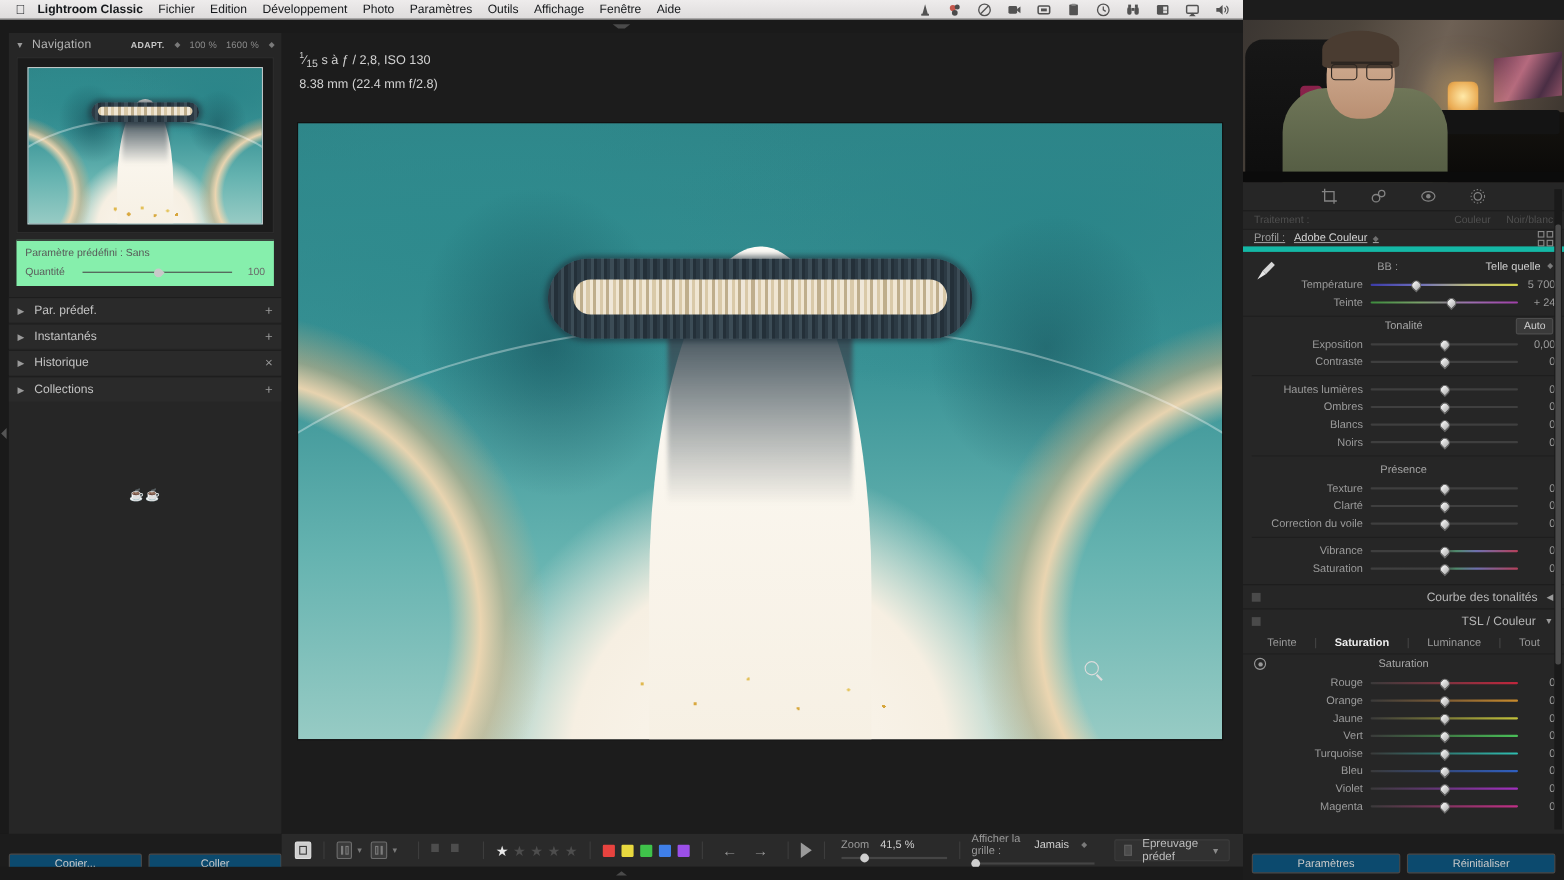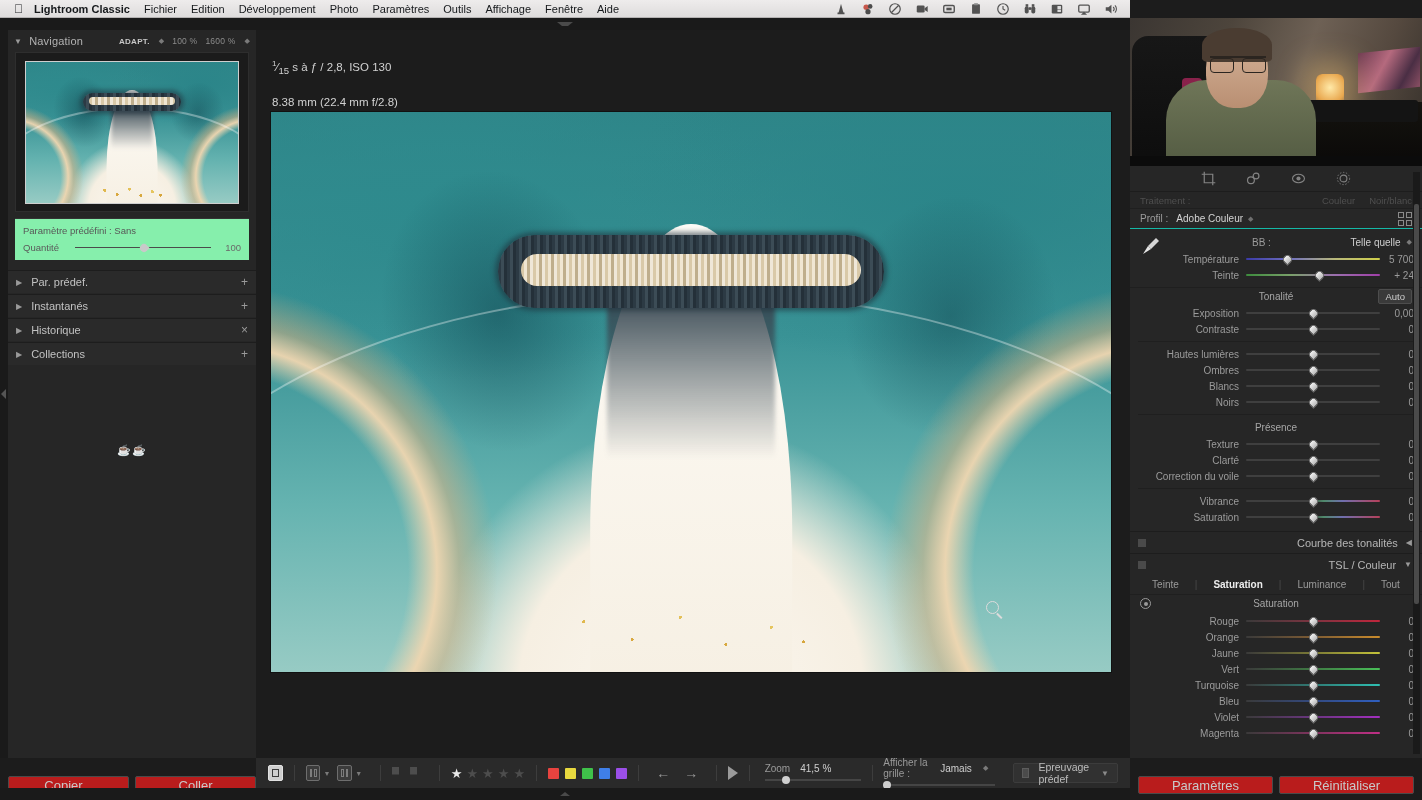--- a/index.html
+++ b/index.html
@@ -171,33 +171,33 @@
 
   .lf-logo {
     position: absolute; left: 0; right: 0; top: 412px; text-align: center;
     font-size: 11px; color: #3c3c3c; letter-spacing: 1px;
   }
 
   .side-btns {
     position: absolute; left: 8px; bottom: 6px; width: 248px; display: flex; gap: 6px;
   }
   .sbtn {
-    flex: 1; height: 18px; background: #b91c1c; border: 1px solid #4a4a4a;
-    border-radius: 2px; color: #c9c9c9; font-size: 13px;
+    flex: 1; height: 18px; background: #0c4a6e; border: 1px solid #4a4a4a;
+    border-radius: 2px; color: #c9c9c9; font-size: 10px;
     display: flex; align-items: center; justify-content: center;
   }
 
   
   .center {
     position: absolute; top: 30px; left: 256px; right: 292px; bottom: 42px;
     background: #1c1c1c;
   }
   .photo-meta { padding: 12px 0 0 16px; }
   .photo-meta .fname { font-size: 21px; color: #e8e8e8; font-weight: 300; letter-spacing: .2px; }
-  .photo-meta .exif { font-size: 11.5px; color: #d2d2d2; margin-top: 16px; line-height: 1.45; }
+  .photo-meta .exif { font-size: 11.5px; color: #d2d2d2; margin-top: 3px; line-height: 1.45; }
   .photo-meta .exif sup { font-size: 8px; }
   .stage {
     position: absolute; left: 14px; right: 18px; top: 82px; bottom: 18px;
     display: flex; align-items: flex-start; justify-content: center;
   }
   .photo {
     width: 840px; height: 560px; position: relative; overflow: hidden;
     box-shadow: 0 0 0 1px #111;
   }
   .loupe-cursor {
@@ -281,22 +281,23 @@
   .tool-row svg { opacity: .62; }
 
   .treat-row {
     display: flex; align-items: center; height: 17px; padding: 0 10px;
     font-size: 9.5px; color: #4f4f4f; border-bottom: 1px solid #1f1f1f;
   }
   .treat-row .r { margin-left: auto; display: flex; gap: 14px; }
 
   .profile-row {
     display: flex; align-items: center; height: 20px; padding: 0 10px;
-    font-size: 10px; color: #9c9c9c; border-bottom: 1px solid #14b8a6;
+    font-size: 10px; color: #9c9c9c; border-bottom: 5px solid #14b8a6;
     background: #272727;
+    text-decoration: underline;
   }
   .profile-row .pv { color: #d4d4d4; margin-left: 8px; }
   .profile-row .caret { color: #6f6f6f; font-size: 7px; margin-left: 5px; }
   .grid-ico {
     margin-left: auto; display: grid; grid-template-columns: 6px 6px; gap: 2px;
   }
   .grid-ico i { width: 6px; height: 6px; border: 1px solid #8a8a8a; display: block; }
 
   .wb-block { position: relative; padding: 4px 0 4px; border-bottom: 1px solid #1f1f1f; }
   .eyedrop { position: absolute; left: 10px; top: 6px; }

